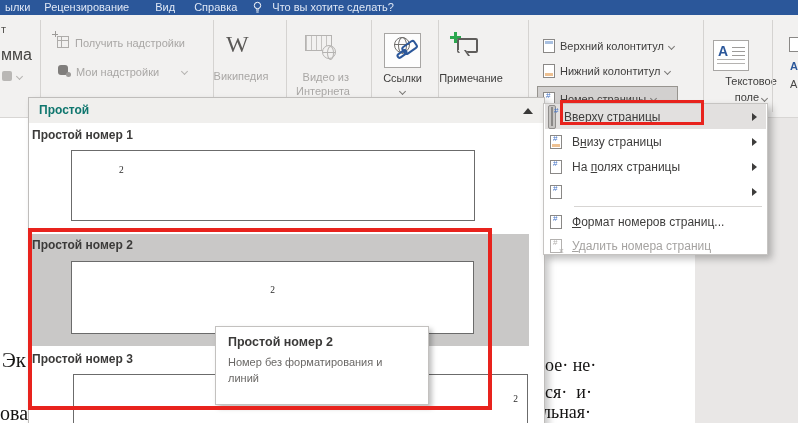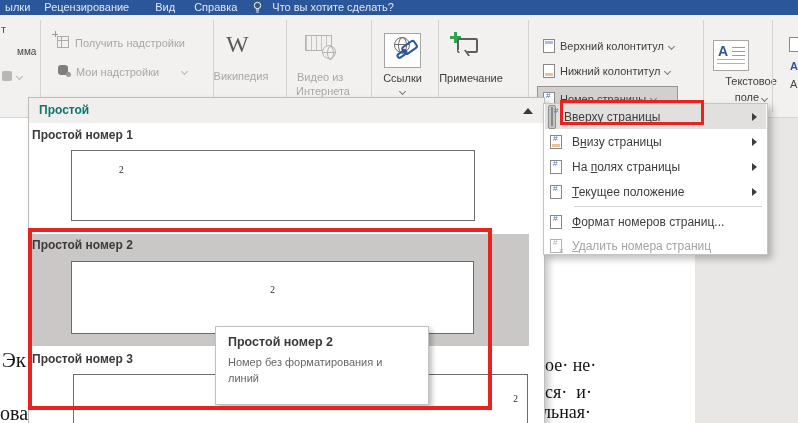--- a/index.html
+++ b/index.html
@@ -19,21 +19,21 @@
   .ribbon { position:absolute; left:0; top:15px; width:798px; height:103px; background:#f2f1f0;
             border-bottom:1px solid #d8d6d4; }
   .vsep { position:absolute; top:5px; width:1px; height:92px; background:#d5d3d1; }
   .rlbl { position:absolute; font-size:11px; color:#3e3d3c; white-space:nowrap; }
   .rlbl.dis { color:#a9a7a5; }
   .chev { display:inline-block; width:5px; height:5px; border-right:1.3px solid #7a7876;
           border-bottom:1.3px solid #7a7876; transform:rotate(45deg); vertical-align:middle; }
   .chev.dis { border-color:#b5b3b1; }
 
   .clip-l1 { position:absolute; left:1px; top:8px;  font-size:11px; color:#55534f; }
-  .clip-l2 { position:absolute; left:1px; top:31px; font-size:10px; color:#454442;padding-left:16px; }
+  .clip-l2 { position:absolute; left:1px; top:31px; font-size:16px; color:#454442; }
   .clip-l3 { position:absolute; left:2px; top:56px; width:10px; height:10px; background:#b9b7b5; border-radius:2px; }
   .clip-chev { position:absolute; left:17px; top:59px; }
 
   .plus { position:relative; display:inline-block; }
   .plus::before, .plus::after { content:""; position:absolute; background:#abaaa8; }
   .plus::before { left:0; right:0; top:45%; height:1px; }
   .plus::after  { top:0; bottom:0; left:45%; width:1px; }
 
   .grid-ic { position:absolute; left:57px; top:21px; width:12px; height:12px; border:1px solid #aeacaa; }
   .grid-ic::before { content:""; position:absolute; left:0; right:0; top:3px; height:1px; background:#aeacaa; }
@@ -51,21 +51,21 @@
             font-size:24px; color:#5b5957; line-height:26px; }
   .wiki-lbl { left:212px; top:55px; width:58px; text-align:center; }
 
   .film { position:absolute; left:305px; top:20px; width:27px; height:16px; border:1px solid #b5b3b1;
           background:repeating-linear-gradient(90deg,#c5c3c1 0 1px,transparent 1px 5px); }
   .vid-globe { position:absolute; left:322px; top:30px; width:14px; height:14px; border:1px solid #b5b3b1;
                border-radius:50%; background:#f2f1f0; }
   .vid-globe::before { content:""; position:absolute; left:0; right:0; top:6px; height:1px; background:#b5b3b1; }
   .vid-globe::after { content:""; position:absolute; left:4px; top:0; width:5px; height:12px;
                       border:1px solid #b5b3b1; border-radius:50%; }
-  .vid-l1 { left:297px; top:56px; width:52px; text-align:left; }
+  .vid-l1 { left:297px; top:56px; width:52px; text-align:right; }
   .vid-l2 { left:293px; top:70px; width:60px; text-align:center; }
 
   .links-box { position:absolute; left:384px; top:18px; width:37px; height:35px;
                border:1px solid #a8a6a4; background:#fdfdfd; }
   .lk-globe { position:absolute; left:9px; top:3px; width:16px; height:16px; border:1.5px solid #716f6d; border-radius:50%; }
   .lk-globe::before { content:""; position:absolute; left:3px; top:-1px; width:7px; height:15px;
                       border:1px solid #716f6d; border-radius:50%; }
   .lk-globe::after { content:""; position:absolute; left:-1px; right:-1px; top:6px; height:1px; background:#716f6d; }
   .lk-chain { position:absolute; left:11px; top:17px; width:12px; height:6px; border:2px solid #2b579a;
               border-radius:3px; transform:rotate(-35deg); }
@@ -304,21 +304,20 @@
       <span class="pg mic">
           <span class="hash">#</span>
         </span>
       <span class="mlabel pre-space"><span>На </span><span class="hot">п</span><span>олях страницы</span></span>
       <span class="marrow"></span>
     </div>
     <div class="mrow mr3">
       <span class="pg mic">
           <span class="hash">#</span>
         </span>
-      <span class="mlabel"><span></span><span class="hot">Т</span><span>екущее положение</span></span>
       <span class="marrow"></span>
     </div>
     <div class="msep"></div>
     <div class="mrow mr4">
       <span class="pg mic">
           <span class="hash">#</span>
         </span>
       <span class="mlabel"><span></span><span class="hot">Ф</span><span>ормат номеров страниц...</span></span>
     </div>
     <div class="mrow mr5">

